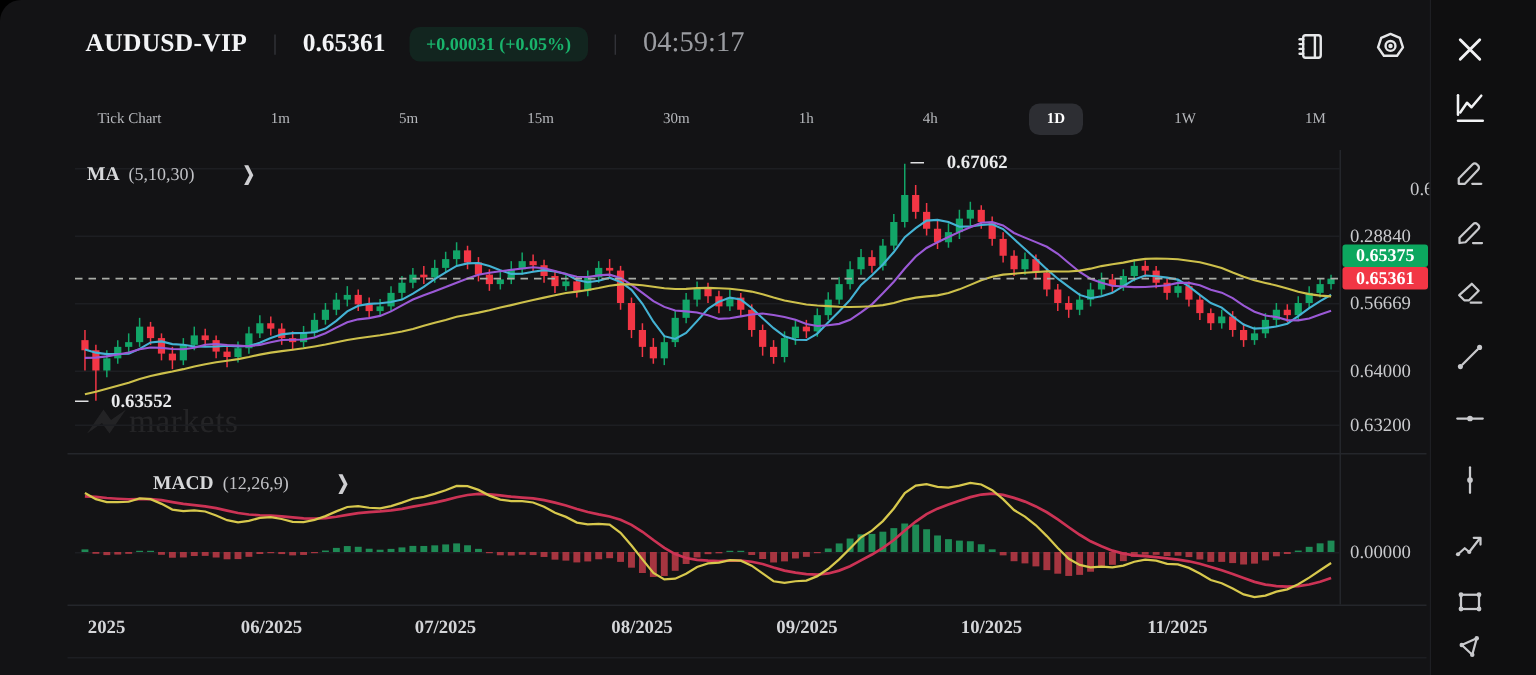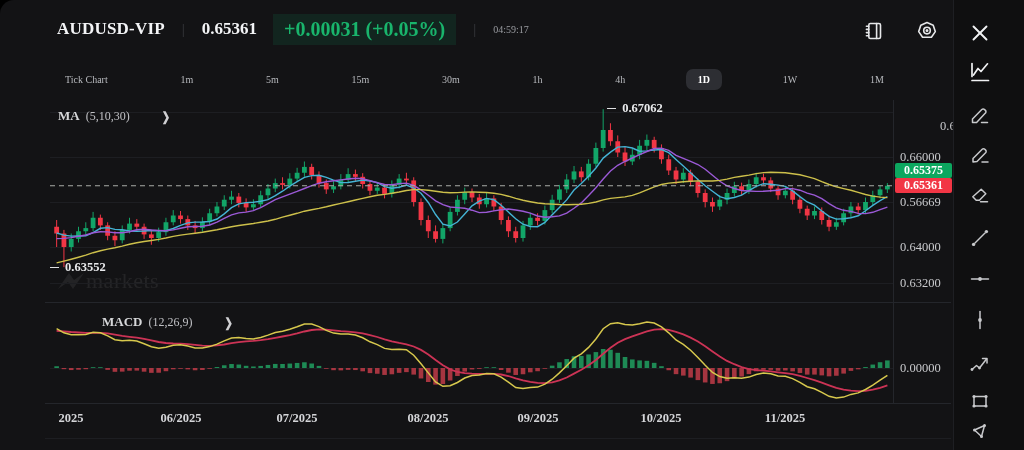--- a/index.html
+++ b/index.html
@@ -6,42 +6,42 @@
   .app{position:relative;width:1024px;height:450px;background:#000;overflow:hidden;
        font-family:Liberation Serif, serif;-webkit-font-smoothing:antialiased;}
   .panel{position:absolute;left:0;top:0;width:953px;height:450px;background:#131315;border-radius:14px 0 0 0;}
   .toolbar{position:absolute;left:953px;top:0;width:71px;height:450px;background:#0f0f10;border-left:1px solid #1e1f23;}
   .abs{position:absolute;}
   
   .header{position:absolute;left:0;top:0;width:953px;height:58px;display:flex;align-items:center;padding-left:57px;box-sizing:border-box;}
   .sym{color:#f3f4f6;font-size:17px;font-weight:700;letter-spacing:.2px;}
   .hdiv{color:#3a3b40;font-size:15px;margin:0 17px;font-weight:400;}
   .price{color:#f3f4f6;font-size:17px;font-weight:700;}
-  .pill{display:inline-flex;align-items:center;margin-left:16px;padding:4px 11px;border-radius:0;
-        background:rgba(18,165,104,0.13);color:#19b46c;font-size:20px;font-weight:600;}
-  .clock{color:#9a9ca1;font-size:10px;font-weight:500;}
+  .pill{display:inline-flex;align-items:center;margin-left:16px;padding:4px 11px;border-radius:7px;
+        background:rgba(18,165,104,0.13);color:#19b46c;font-size:12px;font-weight:600;}
+  .clock{color:#9a9ca1;font-size:19px;font-weight:500;}
   .icon-btn{position:absolute;width:24px;height:24px;cursor:pointer;}
   .icon-btn svg{display:block;}
   
   .tabs{position:absolute;left:53px;top:58px;width:843px;height:42px;display:flex;align-items:center;justify-content:space-between;}
   .tab{color:#b7b9bd;font-size:10px;font-weight:500;padding:5px 12px;border-radius:7px;cursor:pointer;white-space:nowrap;}
   .tab.active{background:#2d2e33;color:#ffffff;font-weight:700;}
   
   .ind{position:absolute;display:flex;align-items:center;gap:6px;color:#d7d8da;font-size:13px;font-weight:700;}
   .ind .params{color:#c0c1c5;font-weight:400;font-size:12px;}
   .ind .chev{color:#cfcfd2;font-size:10px;font-weight:700;margin-left:26px;transform:scaleY(1.25);}
   
   .wm{position:absolute;left:56px;top:268px;display:flex;align-items:center;gap:0;color:rgba(255,255,255,0.075);}
   .wm .wm-text{font-size:22px;font-weight:500;letter-spacing:.5px;}
   
   .ytick{position:absolute;left:900px;color:#c9cacd;font-size:12.5px;font-weight:500;}
   .badge{position:absolute;left:895px;width:57px;height:15px;border-radius:2px;color:#fff;font-size:12px;font-weight:700;
          display:flex;align-items:center;justify-content:center;}
   .xtick{position:absolute;top:411px;transform:translateX(-50%);color:#d4d5d8;font-size:12.5px;font-weight:600;}
-  .anno{position:absolute;display:flex;align-items:center;gap:6px;color:#e9eaec;font-size:12.5px;font-weight:600;}
+  .anno{position:absolute;display:flex;align-items:center;gap:15px;color:#e9eaec;font-size:12.5px;font-weight:600;}
   .anno .dashlead{width:9px;height:0;border-top:1.6px solid #dfe0e2;}
   .macd-zero{position:absolute;left:900px;top:361px;color:#c9cacd;font-size:12.5px;font-weight:500;}
   
   .tool{position:absolute;left:14px;width:24px;height:24px;cursor:pointer;}
 </style>
 </head>
 <body>
 
 <div class="app">
   <div class="panel">
@@ -492,21 +492,21 @@
       <span>0.63552</span>
     </div>
 
     <div class="badge" id="badge-ask" style="top: 162.755px; background: rgb(12, 167, 95);">0.65375</div>
     <div class="badge" id="badge-bid" style="top: 178.255px; background: rgb(242, 54, 69);">0.65361</div>
 
     <div class="macd-zero">0.00000</div>
 
     <div id="yticks">
         <div class="ytick" style="top: 119px; margin-left: 40px;">0.67000</div>
-        <div class="ytick" style="top: 150px;">0.66000</div>
+        <div class="ytick" style="top: 150px;">0.28840</div>
         <div class="ytick" style="top: 195px;">0.56669</div>
         <div class="ytick" style="top: 240px;">0.64000</div>
         <div class="ytick" style="top: 276px;">0.63200</div>
       </div>
     <div id="xticks">
         <div class="xtick" style="left: 71px;">2025</div>
         <div class="xtick" style="left: 181px;">06/2025</div>
         <div class="xtick" style="left: 297px;">07/2025</div>
         <div class="xtick" style="left: 428px;">08/2025</div>
         <div class="xtick" style="left: 538px;">09/2025</div>

